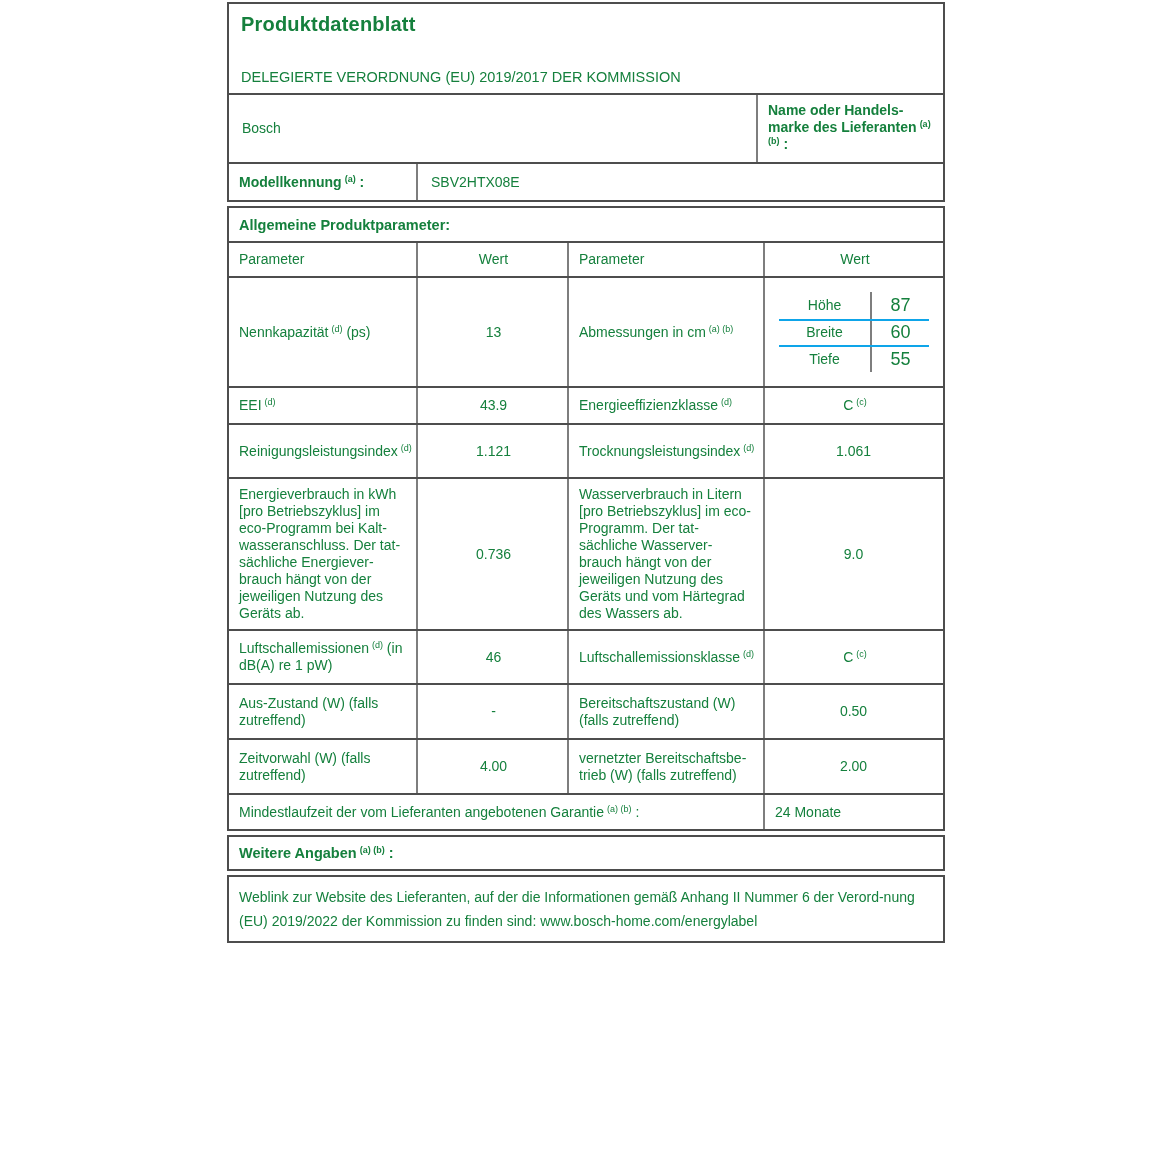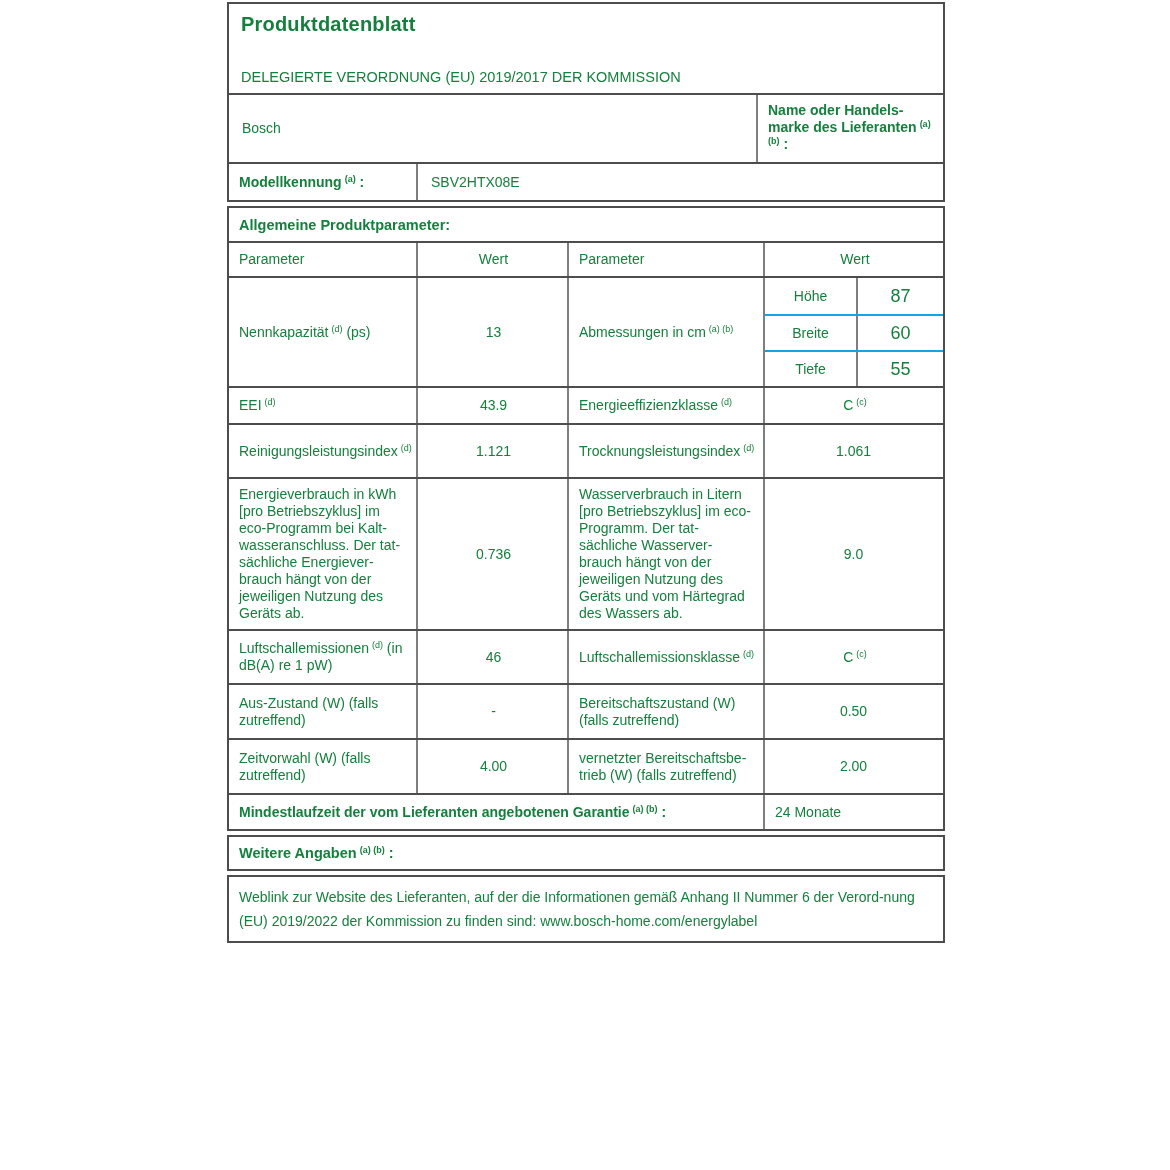--- a/index.html
+++ b/index.html
@@ -24,21 +24,21 @@
   .lblcol { width:187px; flex:0 0 187px; font-weight:bold; }
   .valcol { flex:1 1 auto; padding-left:13px; }
   .txt { display:inline-block; width:100%; }
 
   
   .col1 { width:187px; flex:0 0 187px; }
   .col2 { width:151px; flex:0 0 151px; }
   .col3 { width:196px; flex:0 0 196px; }
   .col4 { flex:1 1 auto; }
   .center .txt { text-align:center; }
-  .bold { font-weight:bold;align-items:center; }
+  .bold { font-weight:normal;align-items:center; }
 
   sup { font-size:9px; line-height:0; vertical-align:5px; margin-left:3px; }
 
   .secthead { min-height:33px; display:flex; align-items:center; padding:6px 10px; font-weight:bold; font-size:14.5px; box-sizing:border-box; }
 
   
   .dimswrap { flex:1 1 auto; display:grid; grid-template-rows:1fr 1fr 1fr; padding:0; align-items:stretch; }
   .dimrow { display:flex; border-top:2px solid #0ea5e9; }
   .dimrow.first { border-top:none; }
   .dimlabel { width:91px; flex:0 0 91px; display:flex; align-items:center; justify-content:center; font-size:14px; }
@@ -105,21 +105,21 @@
       <div class="trow" style="min-height:110px">
         <div class="c col1">
           <span class="txt"><span>Nennkapazität</span><sup>(d)</sup><span> (ps)</span></span>
         </div>
         <div class="c col2 center">
             <span class="txt">13</span>
           </div>
         <div class="c col3">
           <span class="txt"><span>Abmessungen in cm</span><sup>(a) (b)</sup></span>
         </div>
-        <div class="c col4 dimswrap" style="padding:0">
+        <div class="c col4 dimswrap" style="padding:14px">
           <div class="dimrow first">
             <div class="dimlabel">Höhe</div>
             <div class="dimvalue">87</div>
           </div>
           <div class="dimrow">
             <div class="dimlabel">Breite</div>
             <div class="dimvalue">60</div>
           </div>
           <div class="dimrow">
             <div class="dimlabel">Tiefe</div>

